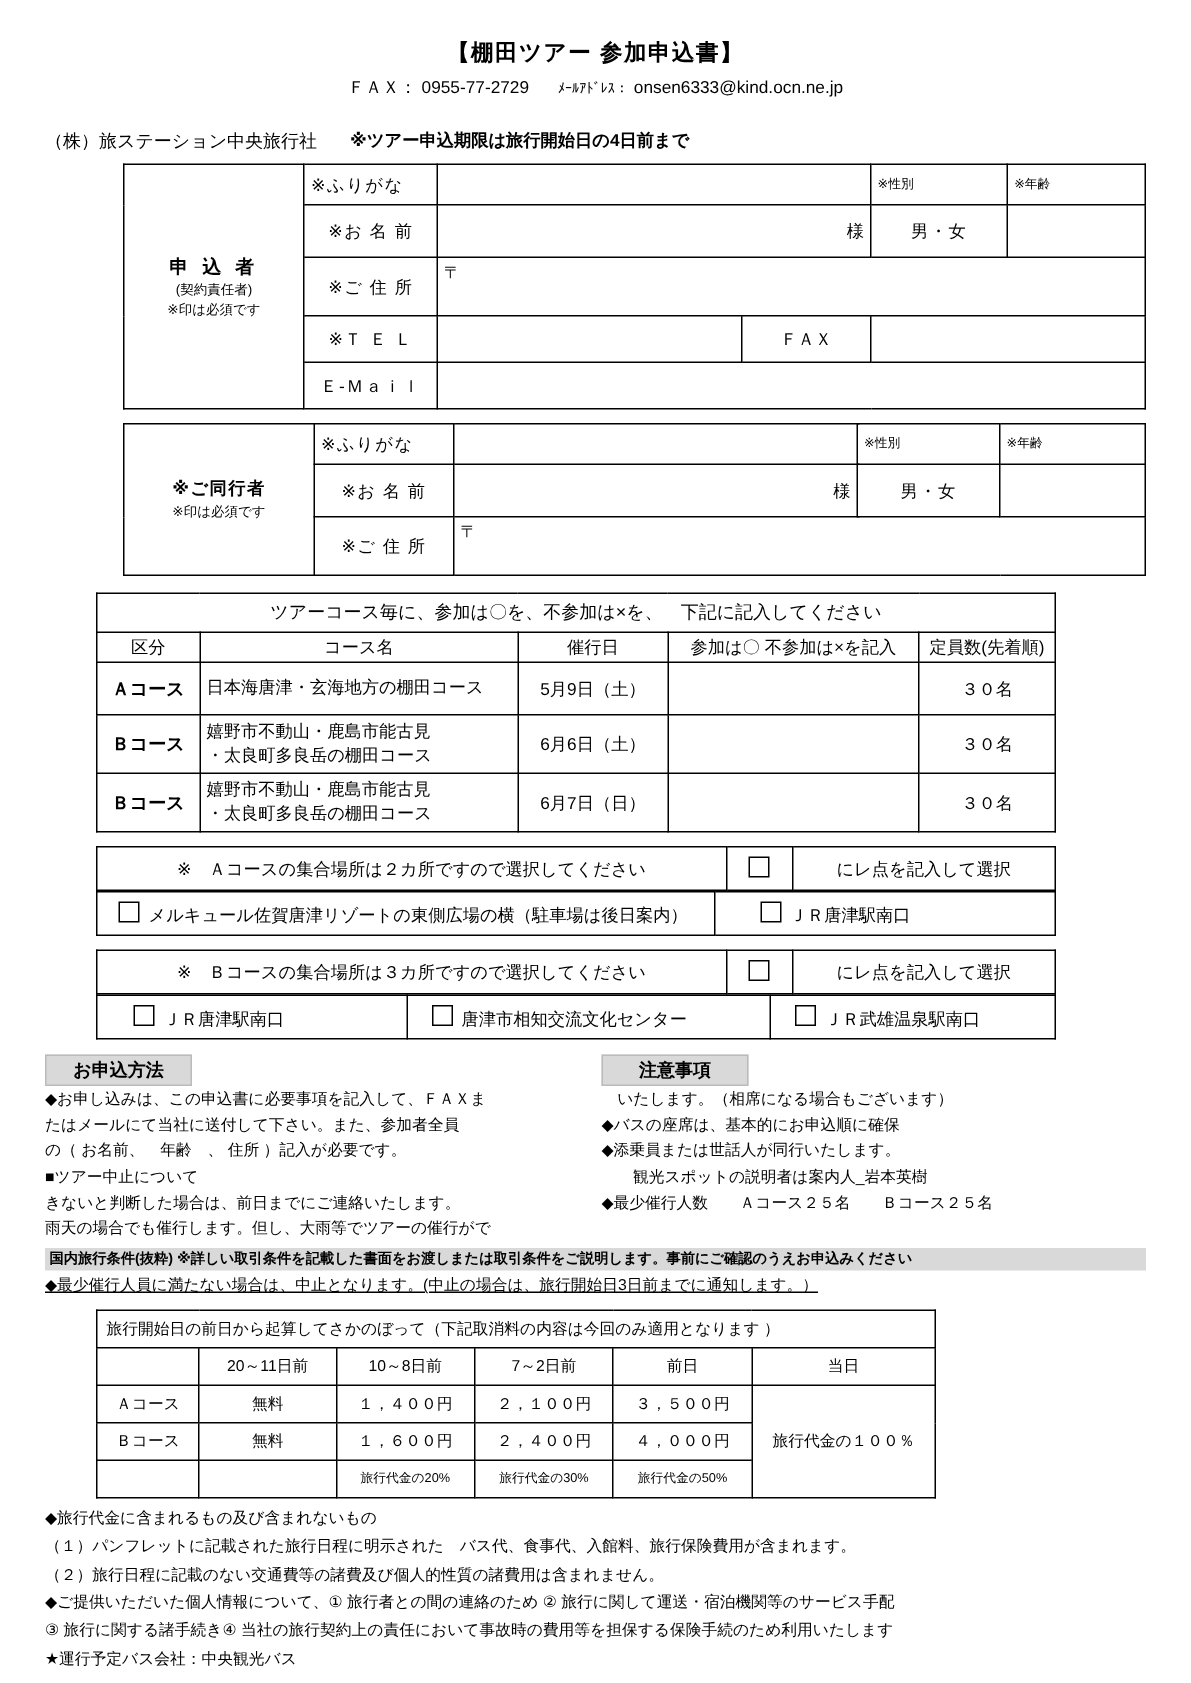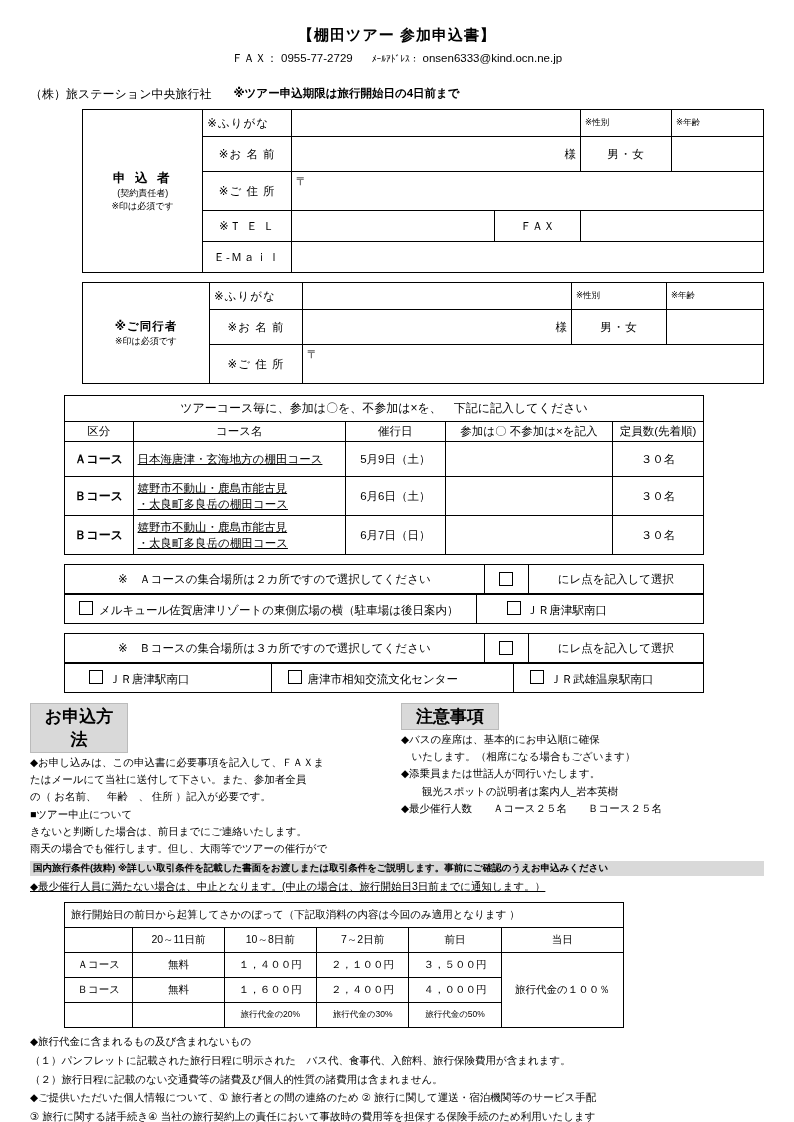--- a/index.html
+++ b/index.html
@@ -39,32 +39,32 @@
   .h30{height:30px;}
   .h34{height:34px;}
   .gender{text-align:center;letter-spacing:1px;}
   .sama{text-align:right;padding-right:4px;}
   .zip{font-size:11px;}
 
   
   .course-note{text-align:center;font-size:12px;padding:4px 0;}
   .course-tbl td,.course-tbl th{text-align:center;}
   .course-tbl .kubun{font-weight:bold;font-size:12px;}
-  .course-tbl .cname{text-align:left;line-height:1.4;text-decoration:underline;}
+  .course-tbl .cname{text-align:left;line-height:1.4;}
 
   
   .meet{margin-top:9px;}
   .meet td{height:24px;}
   .chk{display:inline-block;width:12px;height:12px;border:1px solid #000;vertical-align:-1px;margin-right:6px;}
   .center{text-align:center;}
 
   
   .info{display:flex;margin-top:10px;gap:14px;}
   .info .col{width:357px;}
-  .sec-head{background:#d9d9d9;font-weight:bold;font-size:17px;padding:1px 6px;display:inline-block;width:84px;text-align:center;border:1px solid #bbb;}
+  .sec-head{background:#d9d9d9;font-weight:bold;font-size:12px;padding:1px 6px;display:inline-block;width:84px;text-align:center;border:1px solid #bbb;}
   .info p{margin:2px 0;font-size:10.5px;line-height:1.45;}
   .underline{text-decoration:underline;}
   .bar{background:#d9d9d9;font-weight:bold;font-size:9.5px;padding:1px 3px;margin-top:3px;}
   .cancel-wrap{margin-left:34px;width:560px;}
   .cancel-wrap table{width:560px;}
   .cancel-wrap td{text-align:center;font-size:10.5px;height:20px;}
   .pct td{font-size:8.5px;}
   .cap{font-size:10.5px;padding:2px 6px;}
 
   .notes p{margin:3px 0;font-size:10.5px;line-height:1.5;}
@@ -255,22 +255,22 @@
       <div class="sec-head">お申込方法</div>
       <p>◆お申し込みは、この申込書に必要事項を記入して、ＦＡＸま</p>
       <p>たはメールにて当社に送付して下さい。また、参加者全員</p>
       <p>の（ お名前、　年齢　、 住所 ）記入が必要です。</p>
       <p>■ツアー中止について</p>
       <p>きないと判断した場合は、前日までにご連絡いたします。</p>
       <p>雨天の場合でも催行します。但し、大雨等でツアーの催行がで</p>
     </div>
     <div class="col">
       <div class="sec-head">注意事項</div>
+      <p>　いたします。（相席になる場合もございます）</p>
       <p>◆バスの座席は、基本的にお申込順に確保</p>
-      <p>　いたします。（相席になる場合もございます）</p>
       <p>◆添乗員または世話人が同行いたします。</p>
       <p>　　観光スポットの説明者は案内人_岩本英樹</p>
       <p>◆最少催行人数　　Ａコース２５名　　Ｂコース２５名</p>
     </div>
   </div>
 
   <div class="bar">国内旅行条件(抜粋) ※詳しい取引条件を記載した書面をお渡しまたは取引条件をご説明します。事前にご確認のうえお申込みください</div>
 
   <div class="notes">
     <p class="underline">◆最少催行人員に満たない場合は、中止となります。(中止の場合は、旅行開始日3日前までに通知します。）</p>

